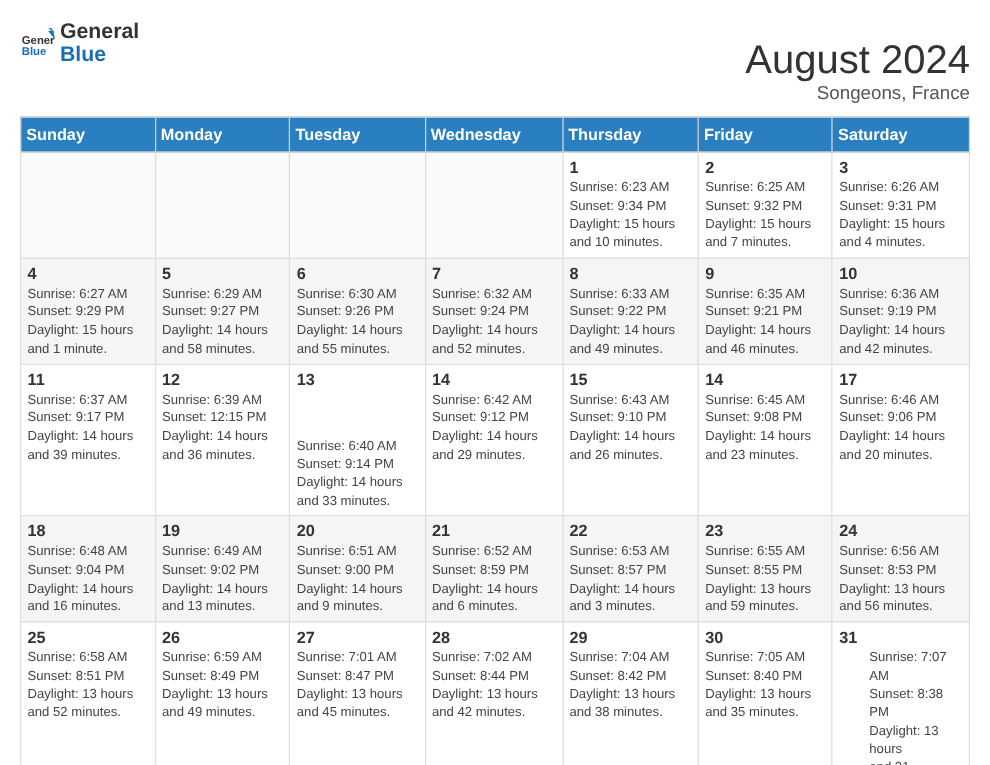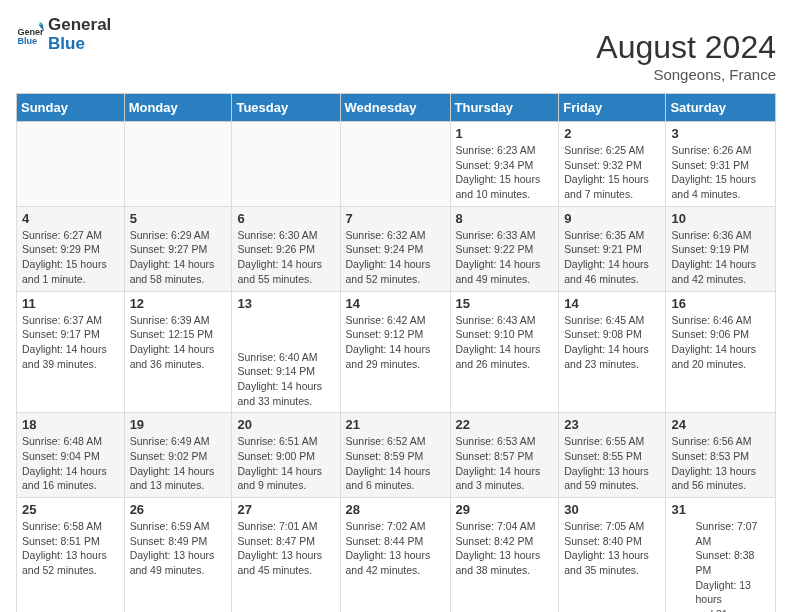--- a/index.html
+++ b/index.html
@@ -230,21 +230,21 @@
 and 26 minutes.</div>
         </td>
         <td>
           <span class="day-number">14</span>
           <div class="day-info" style="white-space: pre-line;">Sunrise: 6:45 AM
 Sunset: 9:08 PM
 Daylight: 14 hours
 and 23 minutes.</div>
         </td>
         <td>
-          <span class="day-number">16</span>
+          <span class="day-number">17</span>
           <div class="day-info" style="white-space: pre-line;">Sunrise: 6:46 AM
 Sunset: 9:06 PM
 Daylight: 14 hours
 and 20 minutes.</div>
         </td>
       </tr>
       <tr>
         <td>
           <span class="day-number">18</span>
           <div class="day-info" style="white-space: pre-line;">Sunrise: 6:48 AM

